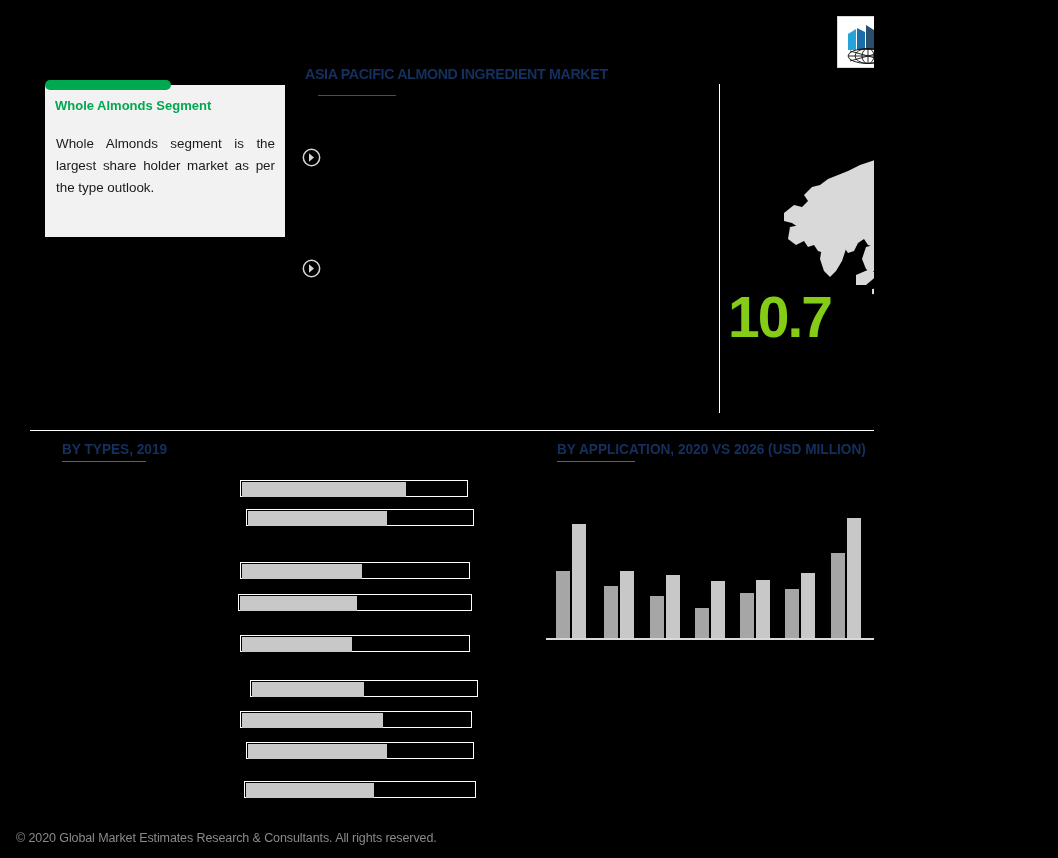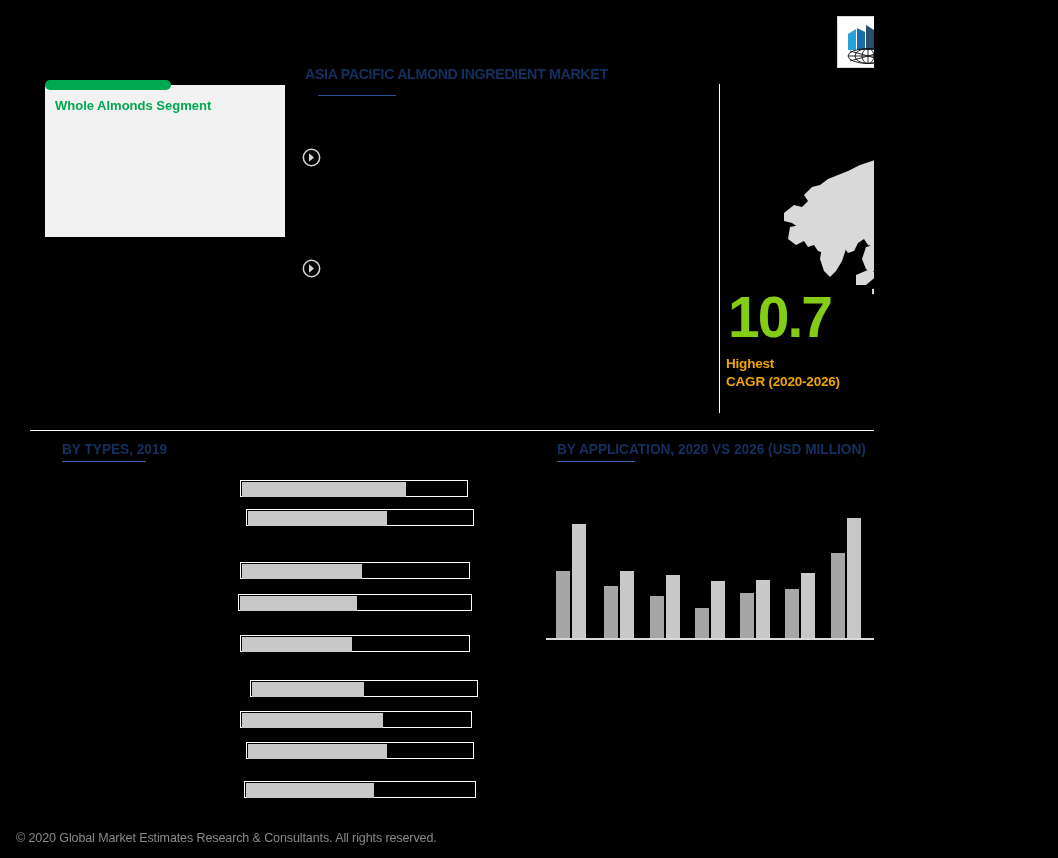--- a/index.html
+++ b/index.html
@@ -221,20 +221,21 @@
       <div class="logo-sub">GLOBAL MARKET ESTIMATES</div>
     </div>
   </div>
 
   <div class="main-title">ASIA PACIFIC ALMOND INGREDIENT MARKET</div>
   <div class="title-rule"></div>
 
   <div class="card" style="left:45px; top:85px; width:240px; height:152px;">
     <div class="card-cap" style="left:0; top:-5px; width:126px; background:#00a84f;"></div>
     <div class="card-title" style="left:10px; top:13px; color:#00a84f;">Whole Almonds  Segment</div>
+    <div class="card-body" style="left:11px; top:48px; width:219px;">Whole Almonds segment is the largest share holder market as per the type outlook.</div>
   </div>
   <svg class="chev" style="left:302px; top:148px;" viewBox="0 0 20 20">
     <circle cx="10" cy="10" r="8.6" fill="none" stroke="#d6d6d6" stroke-width="1.6"></circle>
     <path d="M7.4 5.4 L12.6 10 L7.4 14.6 Z" fill="#d6d6d6"></path>
   </svg>
 
   <svg class="chev" style="left:302px; top:259px;" viewBox="0 0 20 20">
     <circle cx="10" cy="10" r="8.6" fill="none" stroke="#d6d6d6" stroke-width="1.6"></circle>
     <path d="M7.4 5.4 L12.6 10 L7.4 14.6 Z" fill="#d6d6d6"></path>
   </svg>
@@ -301,24 +302,20 @@
         <circle cx="186" cy="132" r="1.3"></circle>
         <circle cx="200" cy="160" r="1.4"></circle>
         <circle cx="244" cy="160" r="1.2"></circle>
         <circle cx="152" cy="120" r="1.3"></circle>
         <circle cx="148" cy="110" r="1.4"></circle>
       </g>
     </svg>
   </div>
 
   <div class="cagr-num">10.7</div>
-  <div class="cagr-lbl">
-    <div>Highest</div>
-    <div>CAGR (2020-2026)</div>
-  </div>
 
   <div class="sec-head" style="left:62px; top:441px;">
     <span>BY TYPES</span><span class="yr">, 2019</span>
   </div>
   <div class="sec-rule" style="left:62px; top:461px; width:84px;"></div>
 
   <div id="hbars">
       <div class="hbar-track" style="left: 240px; top: 480px; width: 228px;">
         <div class="hbar-fill" style="width: 164px;"></div>
       </div>

